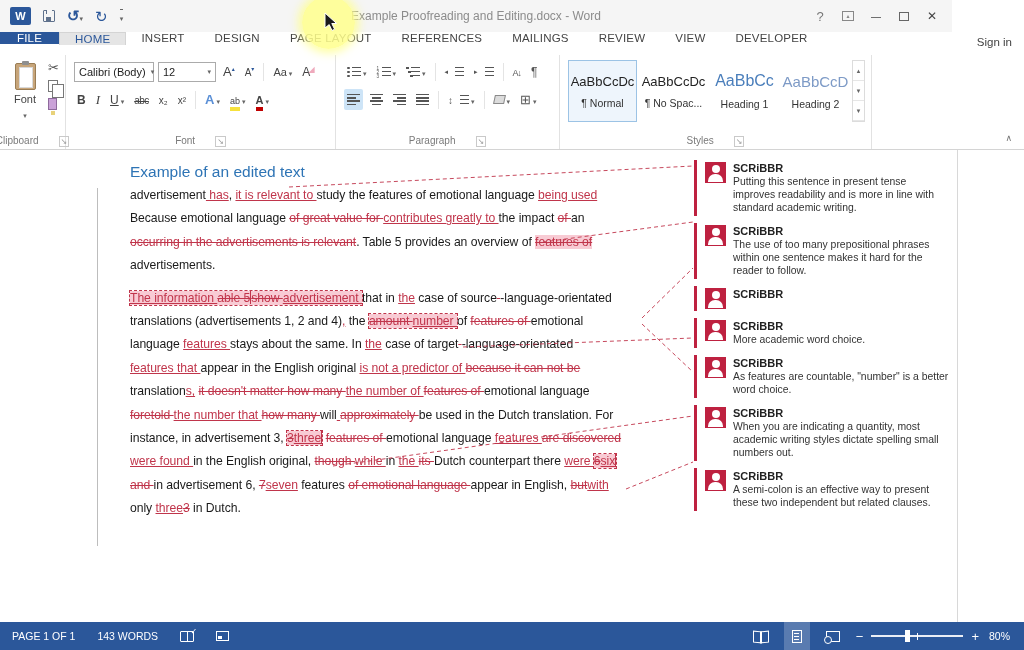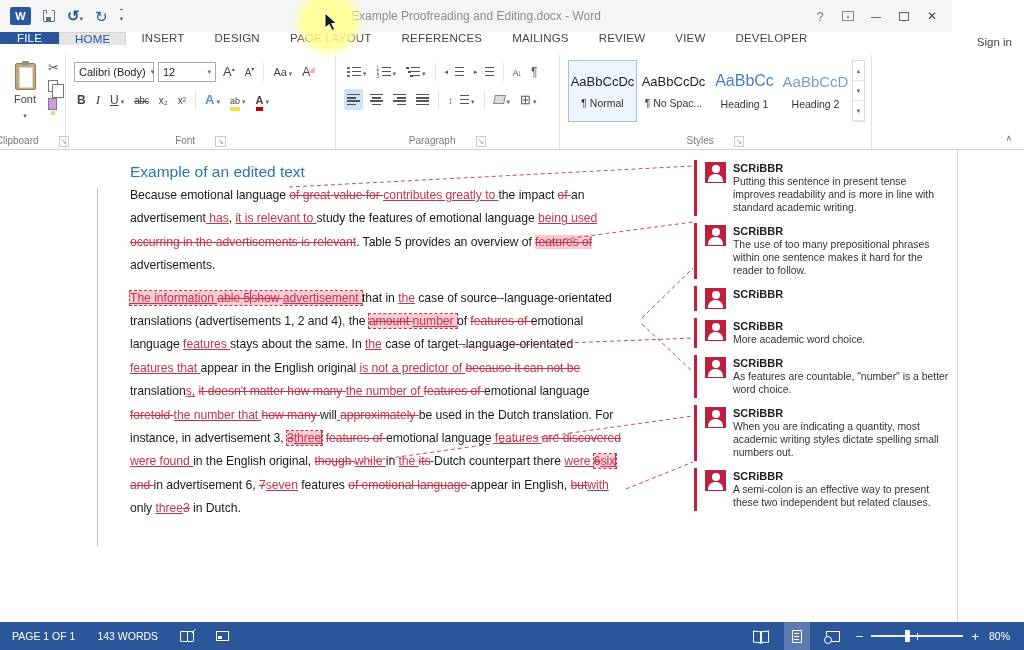--- a/index.html
+++ b/index.html
@@ -432,22 +432,22 @@
   </div>
 
 
   <span id="ribbon-collapse"></span>
 </div>
 
 <div id="doc">
   <div id="changebar"></div>
   <div id="doc-heading">Example of an edited text</div>
   <div id="doc-lines">
+      <div class="doc-line"><span class="">advertisement</span><span class="ins"> has</span><span class="">, </span><span class="ins">it is relevant to </span><span class="">study the features of emotional language </span><span class="ins">being used</span></div>
       <div class="doc-line"><span class="">Because emotional language </span><span class="del">of great value for </span><span class="ins">contributes greatly to </span><span class="">the impact </span><span class="del">of </span><span class="">an</span></div>
-      <div class="doc-line"><span class="">advertisement</span><span class="ins"> has</span><span class="">, </span><span class="ins">it is relevant to </span><span class="">study the features of emotional language </span><span class="ins">being used</span></div>
       <div class="doc-line"><span class="del">occurring in the advertisements is relevant</span><span class="">. Table 5 provides an overview of </span><span class="del hl">features of</span></div>
       <div class="doc-line"><span class="">advertisements.</span></div>
       <div class="doc-line pgap"><span class="abox"><span class="ins">The information </span><span class="del">able 5</span><span class="caret"></span><span class="del">show </span><span class="ins">advertisement </span></span><span class="">that in </span><span class="ins">the</span><span class=""> case of source</span><span class="del"> </span><span class="">-language-orientated</span></div>
       <div class="doc-line"><span class="">translations (advertisements 1, 2 and 4)</span><span class="ins">,</span><span class=""> the </span><span class="abox"><span class="del">amount </span><span class="ins">number </span></span><span class="">of </span><span class="del">features of </span><span class="">emotional</span></div>
       <div class="doc-line"><span class="">language </span><span class="ins">features </span><span class="">stays about the same. In </span><span class="ins">the</span><span class=""> case of target</span><span class="del"> </span><span class="">-language-orientated</span></div>
       <div class="doc-line"><span class="ins">features that </span><span class="">appear in the English original </span><span class="ins">is not a predictor of </span><span class="del">because it can not be</span></div>
       <div class="doc-line"><span class="">translation</span><span class="ins">s,</span><span class=""> </span><span class="del">it doesn't matter how many </span><span class="ins">the number of </span><span class="del">features of </span><span class="">emotional language</span></div>
       <div class="doc-line"><span class="del">foretold </span><span class="ins">the number that </span><span class="del">how many </span><span class="">will</span><span class="ins"> </span><span class="del">approximately </span><span class="">be used in the Dutch translation. For</span></div>
       <div class="doc-line"><span class="">instance, in advertisement 3, </span><span class="abox"><span class="del">3</span><span class="ins">three</span><span class="caret"></span></span><span class=""> </span><span class="del">features of </span><span class="">emotional language </span><span class="ins">features </span><span class="del">are discovered</span></div>
       <div class="doc-line"><span class="ins">were found </span><span class="">in the English original, </span><span class="del">though </span><span class="ins">while </span><span class="">in </span><span class="ins">the </span><span class="del">its </span><span class="">Dutch counterpart there </span><span class="ins">were </span><span class="abox"><span class="del">6</span><span class="ins">six</span><span class="caret"></span></span></div>

